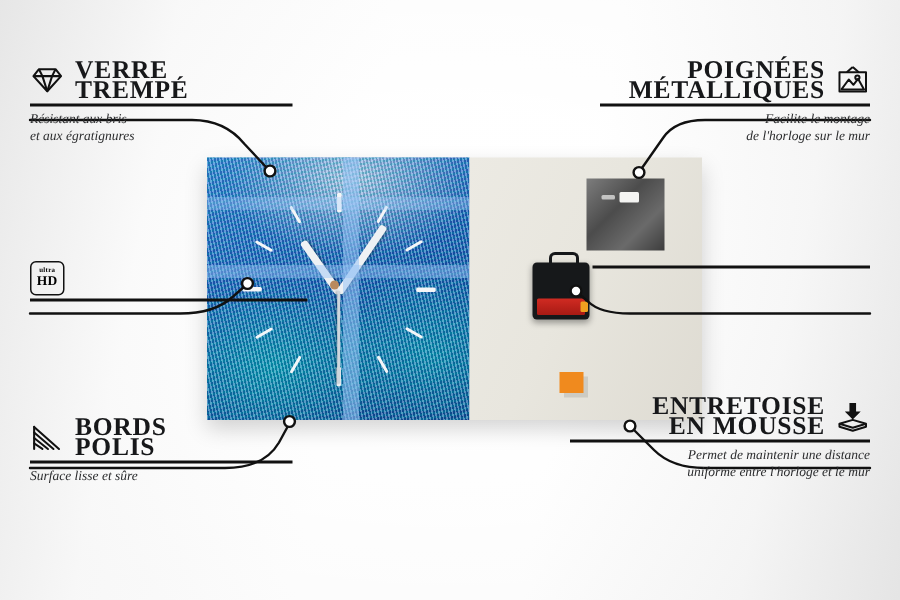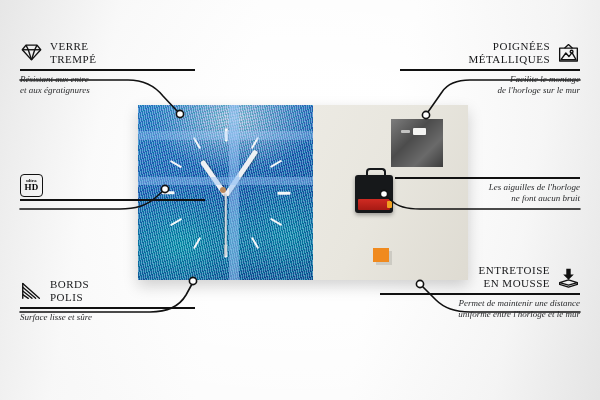--- a/index.html
+++ b/index.html
@@ -79,36 +79,36 @@
     position:absolute;left:60px;top:143px;width:16px;height:14px;
     background:#f08a1e;box-shadow:3px 3px 0 rgba(0,0,0,.10);
   }
   .tick{position:absolute;background:#f4f6f8;border-radius:1px;}
   .hand{position:absolute;background:#eef1f4;border-radius:2px;transform-origin:0 50%;box-shadow:0 1px 2px rgba(0,0,0,.3);}
   .pin{position:absolute;left:85px;top:85px;width:6px;height:6px;margin:-3px 0 0 -3px;border-radius:50%;background:#b98a5e;z-index:5;}
 
   
   .callout{position:absolute;}
   .co-title{
-    font-weight:normal;font-size:11px;letter-spacing:.5px;color:#17181a;
+    font-weight:bold;font-size:17px;letter-spacing:.5px;color:#17181a;
     line-height:13px;text-transform:uppercase;white-space:pre-line;
   }
   .co-desc{
     font-size:9px;color:#2a2b2d;line-height:11px;white-space:pre-line;
     font-style:italic;
   }
   .co-head{display:flex;align-items:center;gap:7px;}
   .rule{height:1.5px;background:#111;margin:3px 0 3px 0;}
   .left .co-head{justify-content:flex-start;}
   .left .co-title{text-align:left;}
   .left .co-desc{text-align:left;}
   .right .co-head{justify-content:flex-end;}
   .right .co-title{text-align:right;}
   .right .co-desc{text-align:right;}
-  .ico{flex:0 0 auto;width:23px;height:22px;display:flex;justify-content:center;}
+  .ico{flex:0 0 auto;width:23px;height:22px;display:flex;align-items:center;justify-content:center;}
   .ico svg{display:block;}
   .hdbox{
     width:24px;height:21px;border:1.6px solid #111;border-radius:4px;
     display:flex;flex-direction:column;align-items:center;justify-content:center;line-height:1;
   }
   .hdbox .u{font-size:4.6px;font-weight:bold;letter-spacing:.2px;}
   .hdbox .h{font-size:9px;font-weight:bold;letter-spacing:.3px;}
 </style>
 </head>
 <body>
@@ -180,21 +180,21 @@
             <path d="M2.5,7.5 H22.5"></path>
               <path d="M6.5,2.5 L9,7.5 L12.5,18.5"></path>
             <path d="M18.5,2.5 L16,7.5 L12.5,18.5"></path>
           </g>
         </svg>
       </span>
       <span class="co-title">VERRE
 TREMPÉ</span>
     </div>
     <div class="rule"></div>
-    <div class="co-desc">Résistant aux entre
+    <div class="co-desc">Résistant aux bris
 et aux égratignures</div>
   </div>
 
   <div class="callout left" style="left:20px;top:174px;width:185px;">
     <div class="co-head">
       <span class="ico">
         <span class="hdbox">
           <span class="u">ultra</span>
           <span class="h">HD</span>
         </span>
@@ -238,22 +238,20 @@
         </svg>
       </span>
     </div>
     <div class="rule"></div>
     <div class="co-desc">Facilite le montage
 de l'horloge sur le mur</div>
   </div>
 
   <div class="callout right" style="right:20px;top:174px;width:185px;">
     <div class="rule"></div>
-    <div class="co-desc">Les aiguilles de l'horloge
-ne font aucun bruit</div>
   </div>
 
   <div class="callout right" style="right:20px;top:264px;width:200px;">
     <div class="co-head">
       <span class="co-title">ENTRETOISE
 EN MOUSSE</span>
       <span class="ico">
         <svg width="26" height="23" viewBox="0 0 26 23">
           <g fill="none" stroke="#111" stroke-width="1.5" stroke-linejoin="round">
             <path d="M10.5,1.5 h5 v6.5 h3.5 L13,14 L7,8 h3.5 Z" fill="#111" stroke="none"></path>

